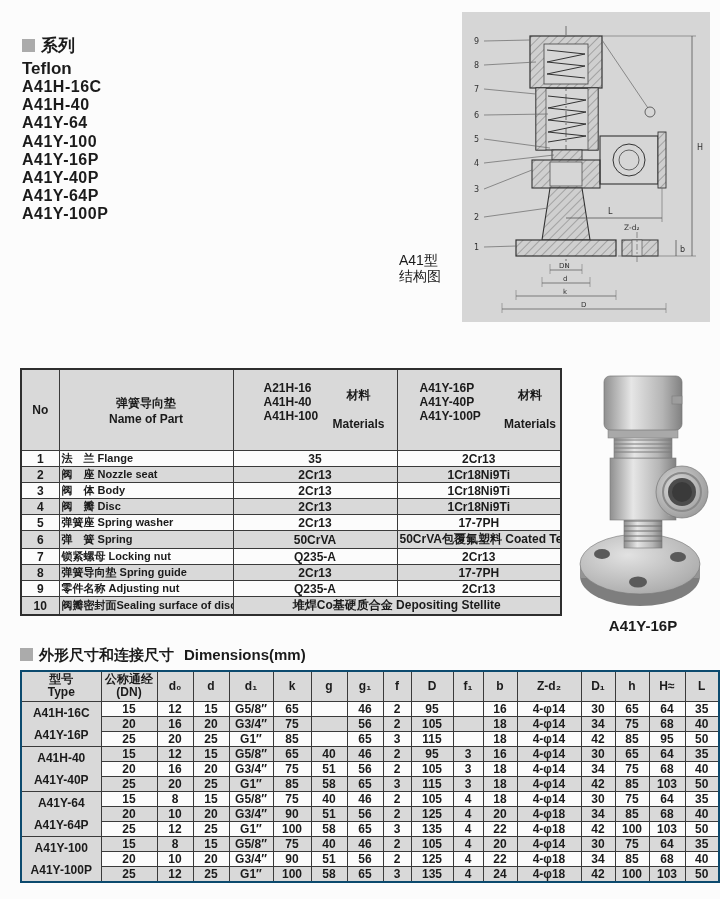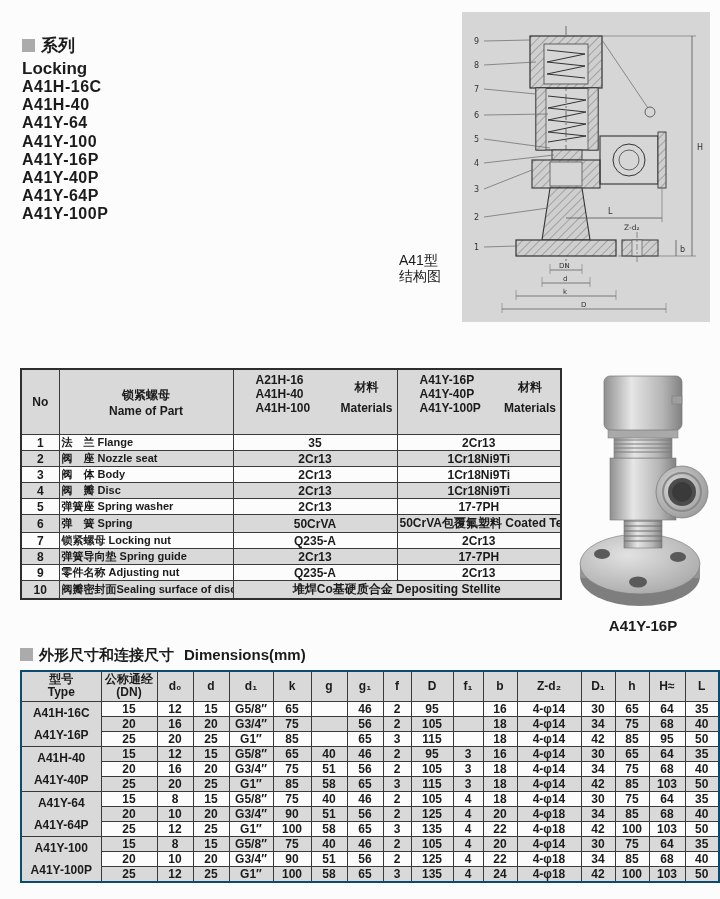--- a/index.html
+++ b/index.html
@@ -26,21 +26,21 @@
   .section-title .en { margin-left:10px; }
   
   .mat-table { position:absolute; left:20px; top:368px; width:540px; border-collapse:collapse; table-layout:fixed;
                font-size:12px; font-weight:bold; border:2px solid #2e2e2e; }
   .mat-table td { border:1px solid #3a3a3a; height:16px; padding:0 2px; }
   .mat-table td.hdr { background:#d9d9d9; text-align:center; }
   .mat-table .hdr-tall { height:64px; }
   .mat-head { position:relative; text-align:left; padding:3px 4px 2px 22px; height:64px; background:#d9d9d9; }
   .mat-head div { line-height:14px; }
   .mat-head .cn { position:absolute; top:9px; right:18px; }
-  .mat-head .en { position:absolute; bottom:19px; right:4px; }
+  .mat-head .en { position:absolute; bottom:11px; right:4px; }
   .c-no { text-align:center; }
   .c-name { text-align:left; font-size:11px; white-space:nowrap; overflow:hidden; }
   .c-mat { text-align:center; white-space:nowrap; overflow:hidden; }
   .shade { background:#d9d9d9; }
   
   .photo { position:absolute; left:568px; top:370px; }
   .photo-label { position:absolute; left:568px; top:617px; width:150px; text-align:center; font-size:15px; font-weight:bold; }
   
   .dim-table { position:absolute; left:20px; top:670px; width:692px; border-collapse:collapse; table-layout:fixed;
                font-size:12px; font-weight:bold; border:2px solid #0c4a6e; }
@@ -53,21 +53,21 @@
 </style>
 </head>
 <body>
 
 <div class="page">
 
   <div class="series">
     <div class="series-title">
       <span class="bullet"></span><span>系列</span>
     </div>
-    <div class="series-en">Locking</div>
+    <div class="series-en">Teflon</div>
     <div>
         <div class="series-item">A41H-16C</div>
         <div class="series-item">A41H-40</div>
         <div class="series-item">A41Y-64</div>
         <div class="series-item">A41Y-100</div>
         <div class="series-item">A41Y-16P</div>
         <div class="series-item">A41Y-40P</div>
         <div class="series-item">A41Y-64P</div>
         <div class="series-item">A41Y-100P</div>
       </div>
@@ -176,24 +176,24 @@
     <colgroup>
         <col style="width:38px">
         <col style="width:174px">
         <col style="width:164px">
         <col style="width:164px">
       </colgroup>
     <tbody>
       <tr>
         <td class="hdr hdr-tall">No</td>
         <td class="hdr hdr-tall">
-          <div>锁紧螺母</div>
+          <div>弹簧导向垫</div>
           <div>Name of Part</div>
         </td>
-        <td class="hdr hdr-tall" style="padding:0">
+        <td class="hdr hdr-tall" style="padding:8px">
             <div class="mat-head">
               <div>A21H-16</div>
               <div>A41H-40</div>
               <div>A41H-100</div>
               <span class="cn">材料</span>
               <span class="en">Materials</span>
             </div>
           </td>
         <td class="hdr hdr-tall" style="padding:0">
             <div class="mat-head">

